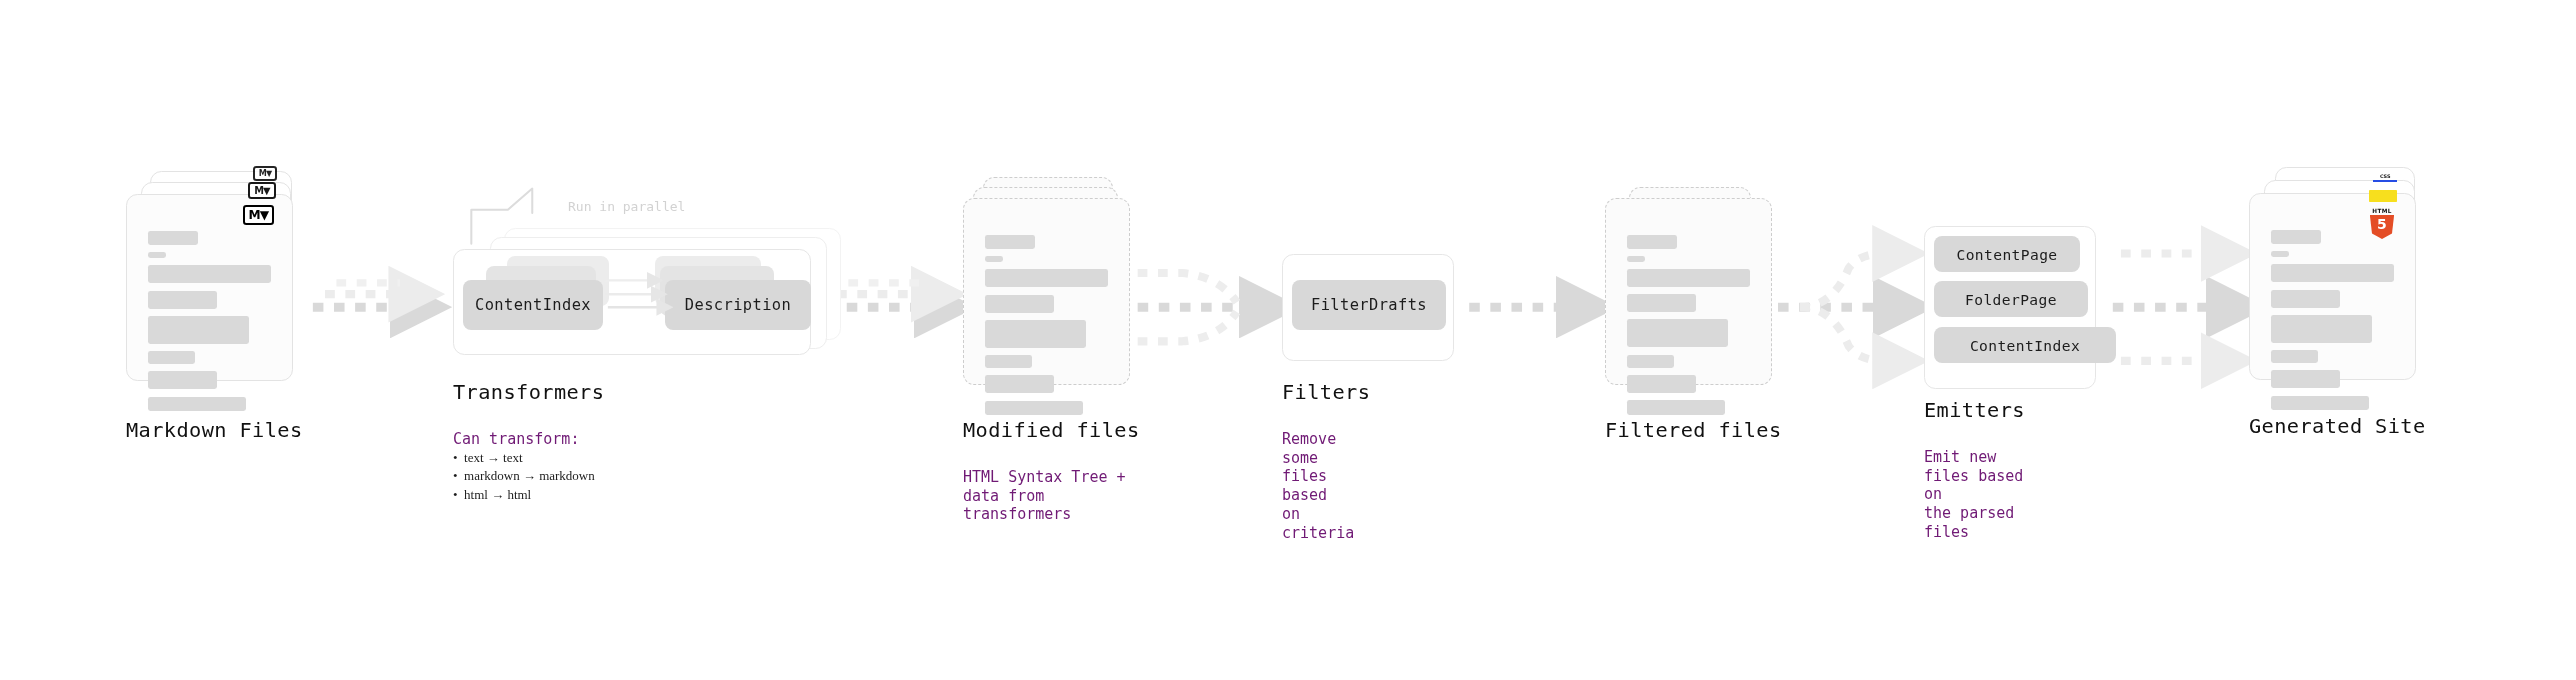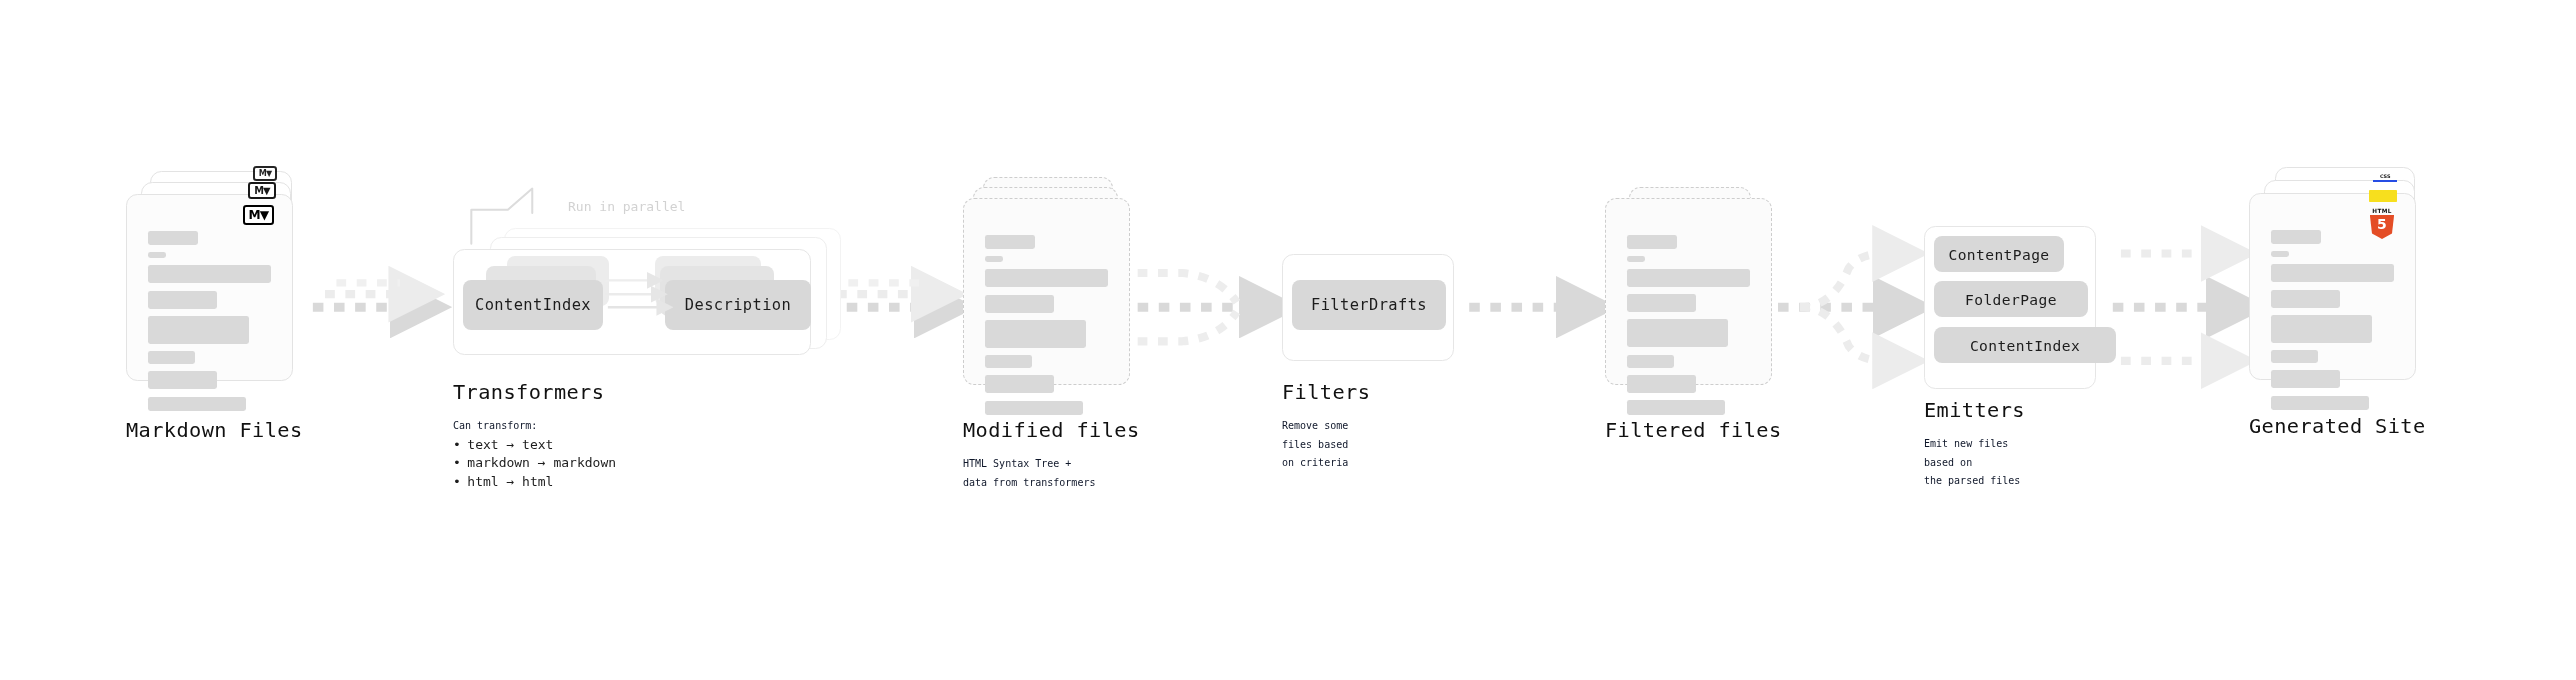--- a/index.html
+++ b/index.html
@@ -100,31 +100,31 @@
 
   
   .caption{position:absolute;}
   .cap-title{
     font-size:20.3px;
     color:#111111;
     letter-spacing:0.4px;
     white-space:nowrap;
   }
   .cap-sub{
-    font-size:10px;
-    color:#0f172a;
+    font-size:15px;
+    color:#701a75;
     line-height:18.7px;
     white-space:pre-line;
-    margin-top:13px;
+    margin-top:26px;
   }
   .cap-list{
     font-size:13px;color:#1d1d1d;line-height:18.7px;
     margin:0;padding:0;list-style:none;
   }
-  .cap-list li{white-space:nowrap;}
+  .cap-list li{white-space:nowrap;font-family:Liberation Serif, serif;}
   .cap-list li .dot{margin-right:6.5px;}
   .note{
     position:absolute;
     font-size:13px;
     color:#d2d2d2;
     white-space:nowrap;
     margin-left:32px;
   }
   svg{display:block;overflow:visible;}
   .arrow-layer{position:absolute;left:0;top:0;width:2576px;height:681px;pointer-events:none;}
@@ -293,21 +293,21 @@
         </div>
       </div>
     </div>
     <div class="caption" style="left:1605px;top:418px;">
       <div class="cap-title">Filtered files</div>
     </div>
   </div>
 
   <div class="stage-col">
     <div class="group-box" style="left:1924px;top:226px;width:172px;height:163px;"></div>
-    <div class="chip" style="left:1934px;top:236px;width:130px;height:36px;font-size:14.6px;">ContentPage</div>
+    <div class="chip" style="left:1934px;top:236px;width:146px;height:36px;font-size:14.6px;">ContentPage</div>
     <div class="chip" style="left:1934px;top:281px;width:154px;height:36px;font-size:14.6px;">FolderPage</div>
     <div class="chip" style="left:1934px;top:327px;width:182px;height:36px;font-size:14.6px;">ContentIndex</div>
     <div class="caption" style="left:1924px;top:398px;">
       <div class="cap-title">Emitters</div>
       <div class="cap-sub">Emit new files based on
 the parsed files</div>
     </div>
   </div>
 
   <div class="stage-col">

